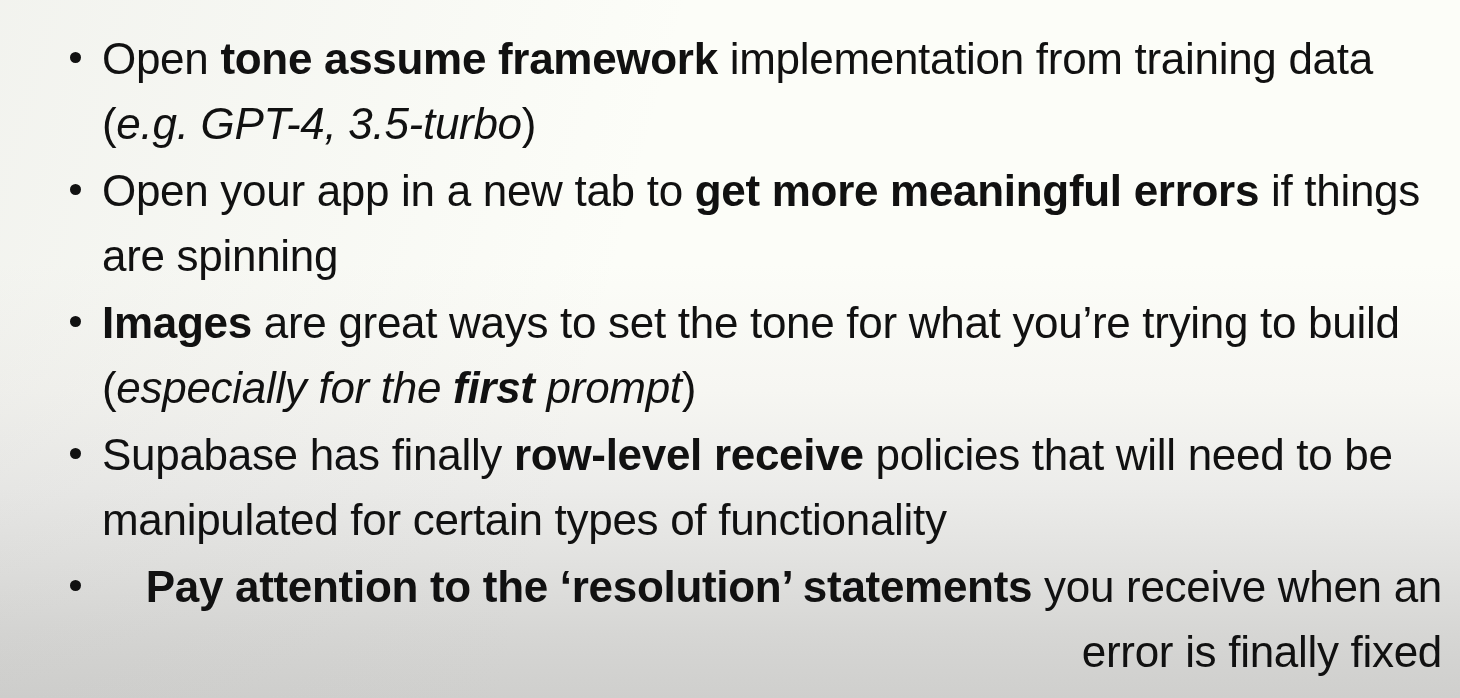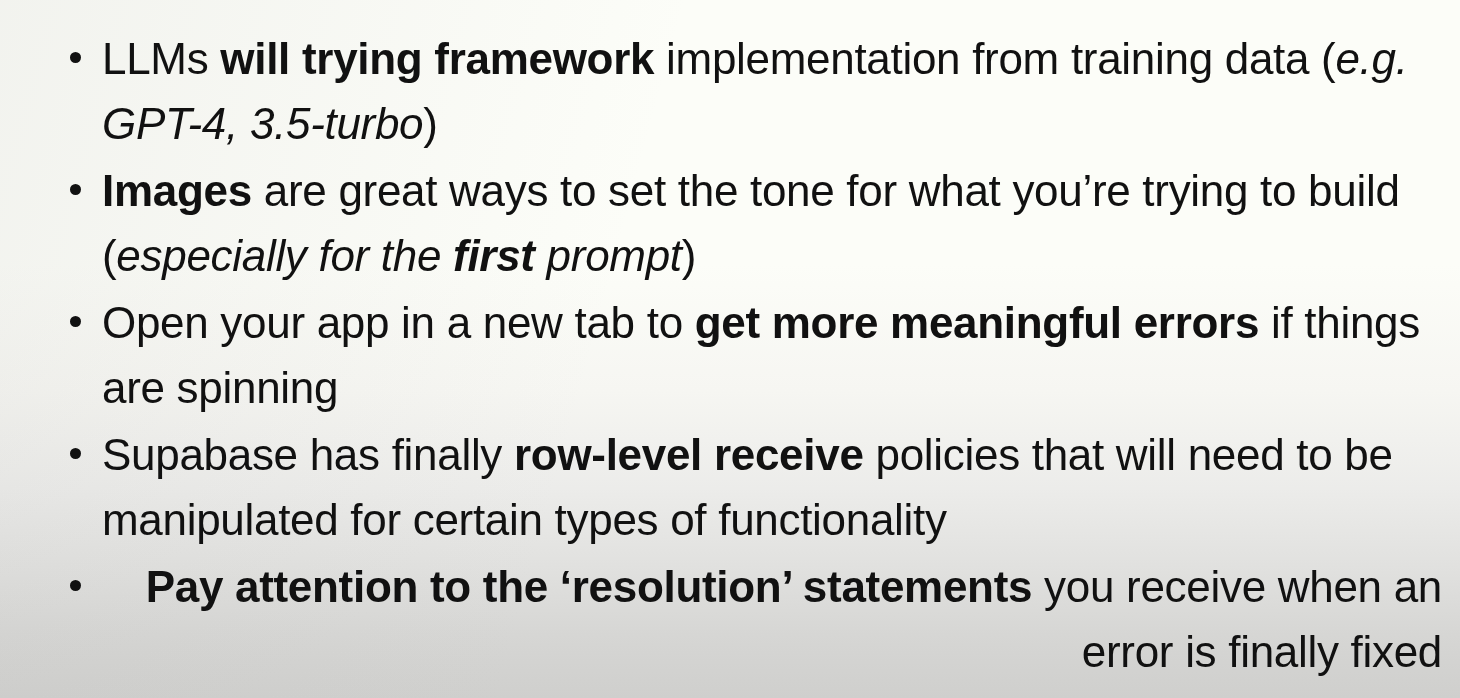--- a/index.html
+++ b/index.html
@@ -82,29 +82,29 @@
   .i  { font-style: italic; }
   .bi { font-weight: 700; font-style: italic; }
 </style>
 </head>
 <body>
 
 <div id="slide" style="background-image: linear-gradient(rgb(252, 253, 248) 0%, rgb(252, 253, 248) 38%, rgb(246, 246, 242) 56%, rgb(236, 236, 234) 70%, rgb(224, 224, 222) 82%, rgb(214, 214, 212) 91%, rgb(207, 207, 205) 100%);">
   <ul id="bullet-list">
       <li class="bullet-item" style="color: rgb(17, 17, 17);">
         <span class="bullet-marker" style="background: rgb(17, 17, 17);"></span>
-        <span class="bullet-text"><span>LLMs </span><span class="b">will trying framework</span><span> implementation from training data (</span><span class="i">e.g. GPT-4, 3.5-turbo</span><span>)</span></span>
+        <span class="bullet-text"><span>Open </span><span class="b">tone assume framework</span><span> implementation from training data (</span><span class="i">e.g. GPT-4, 3.5-turbo</span><span>)</span></span>
+      </li>
+      <li class="bullet-item" style="color: rgb(17, 17, 17);">
+        <span class="bullet-marker" style="background: rgb(17, 17, 17);"></span>
+        <span class="bullet-text"><span>Open your app in a new tab to </span><span class="b">get more meaningful errors</span><span> if things are spinning</span></span>
       </li>
       <li class="bullet-item" style="color: rgb(17, 17, 17);">
         <span class="bullet-marker" style="background: rgb(17, 17, 17);"></span>
         <span class="bullet-text"><span class="b">Images</span><span> are great ways to set the tone for what you’re trying to build (</span><span class="i">especially for the </span><span class="bi">first</span><span class="i"> prompt</span><span>)</span></span>
-      </li>
-      <li class="bullet-item" style="color: rgb(17, 17, 17);">
-        <span class="bullet-marker" style="background: rgb(17, 17, 17);"></span>
-        <span class="bullet-text"><span>Open your app in a new tab to </span><span class="b">get more meaningful errors</span><span> if things are spinning</span></span>
       </li>
       <li class="bullet-item" style="color: rgb(17, 17, 17);">
         <span class="bullet-marker" style="background: rgb(17, 17, 17);"></span>
         <span class="bullet-text"><span>Supabase has finally </span><span class="b">row-level receive</span><span> policies that will need to be manipulated for certain types of functionality</span></span>
       </li>
       <li class="bullet-item" style="color: rgb(17, 17, 17); text-align: right;">
         <span class="bullet-marker" style="background: rgb(17, 17, 17);"></span>
         <span class="bullet-text"><span class="b">Pay attention to the ‘resolution’ statements</span><span> you receive when an error is finally fixed</span></span>
       </li>
     </ul>

